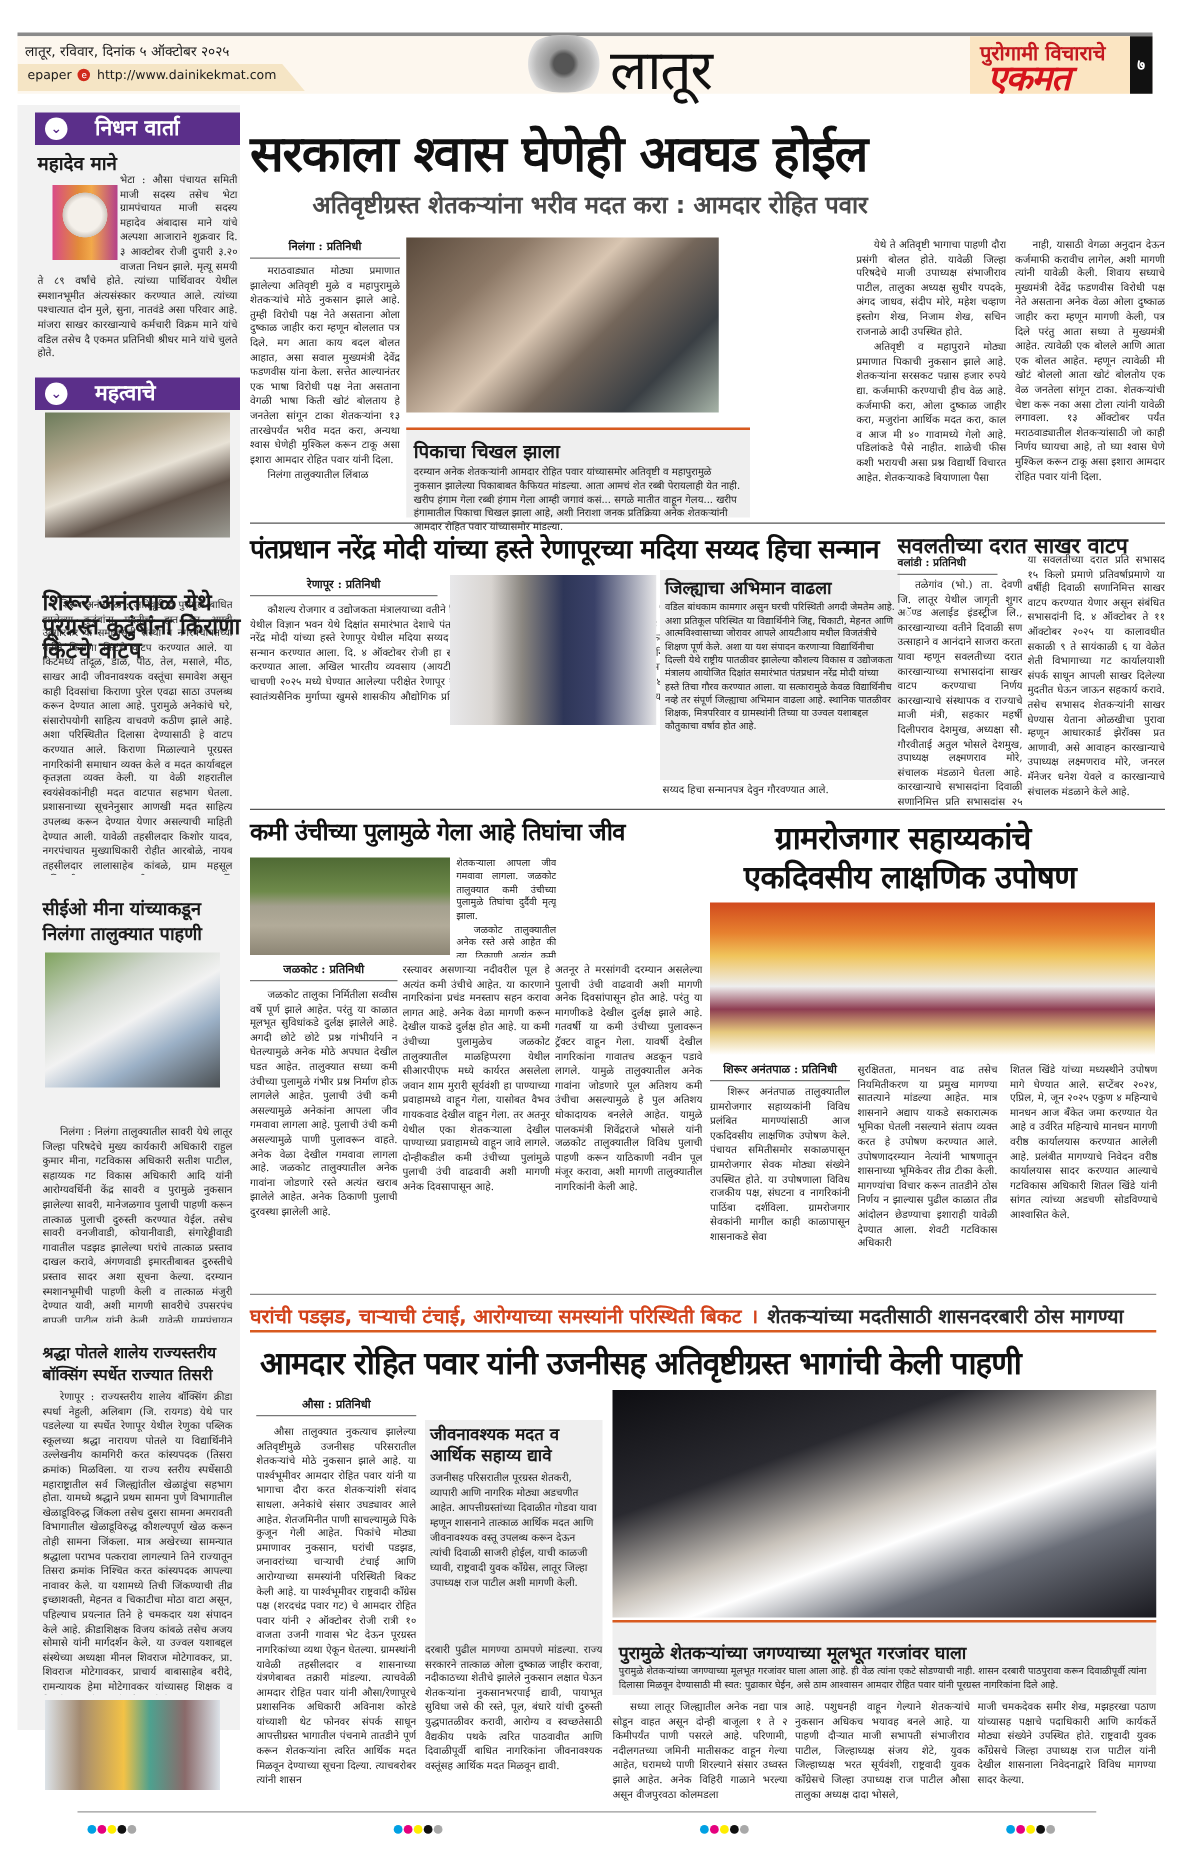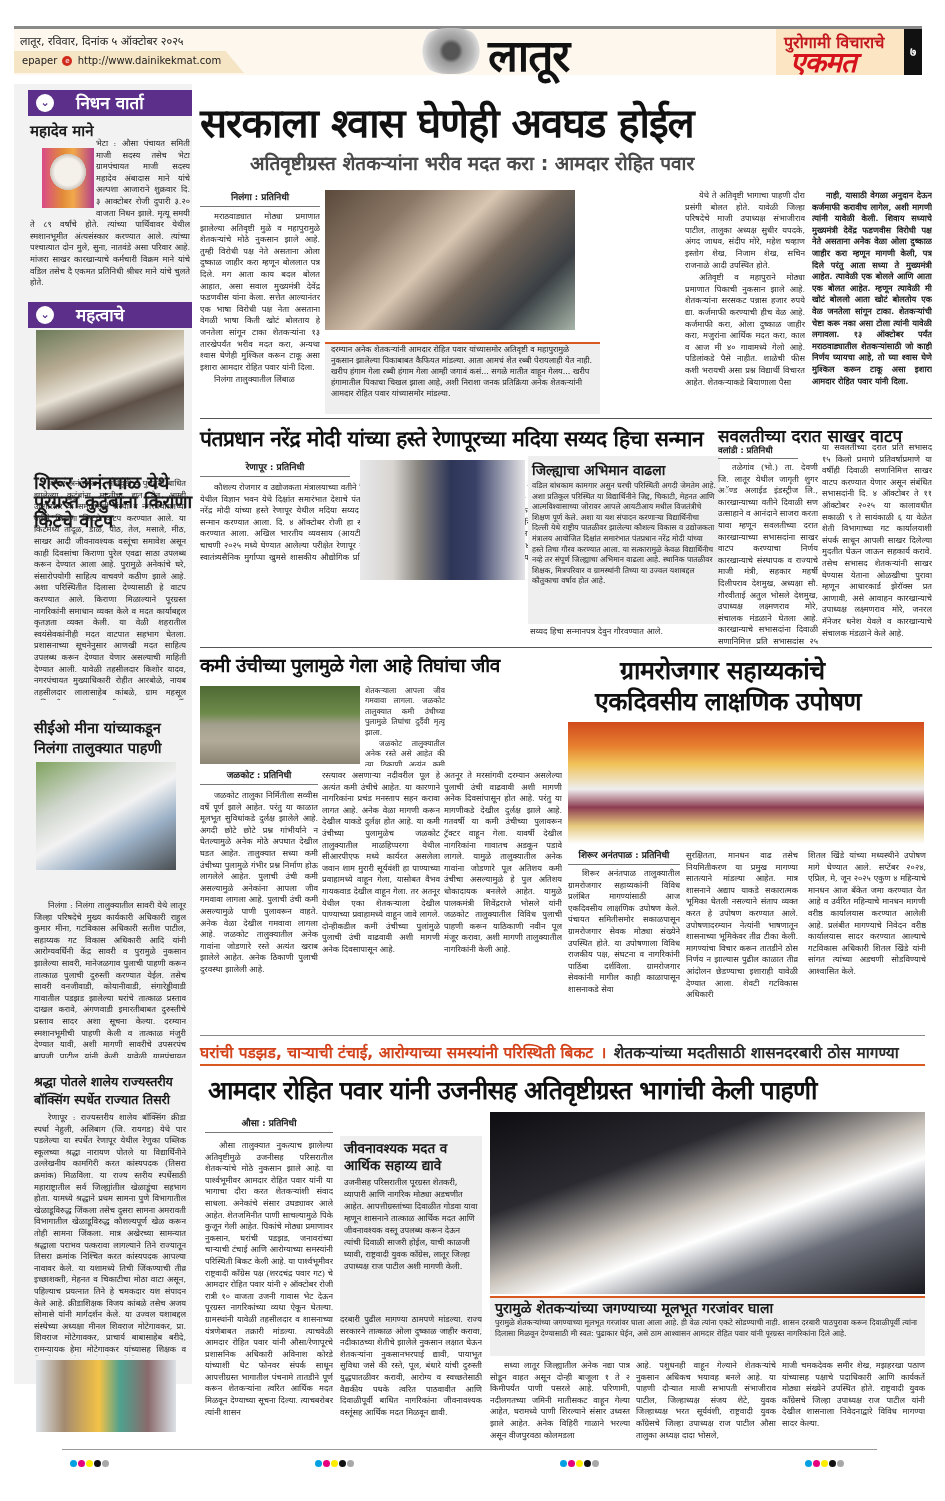--- a/index.html
+++ b/index.html
@@ -13,21 +13,21 @@
   .rule { background: #555; height: 1px; }
 
   
   #masthead-rule { left: 14px; top: 26px; width: 908px; height: 3px; background: #8a8a8a; }
   #masthead { left: 14px; top: 29px; width: 908px; height: 46px; background: #fdf7ee; }
   #dateline { left: 20px; top: 33px; font-size: 11px; font-family: "DejaVu Sans", sans-serif; }
   #epaper-box { left: 14px; top: 51px; width: 230px; height: 22px; background: #f5e5c5; clip-path: polygon(0 0, 92% 0, 100% 100%, 0 100%); }
   #epaper-text { left: 22px; top: 55px; font-size: 10px; }
   #epaper-icon { display: inline-block; width: 10px; height: 10px; border-radius: 50%; background: #d02a1b; color: #fff; font-size: 7px; line-height: 10px; text-align: center; vertical-align: middle; margin: 0 2px; }
   #city-emblem { left: 418px; top: 28px; width: 66px; height: 46px; border-radius: 45%; background: radial-gradient(circle at 50% 50%, #555 0 20%, #999 30%, #bbb 55%, #ddd 70%, transparent 72%); }
-  #city-title { left: 488px; top: 24px; font-family: "DejaVu Sans", sans-serif; font-weight: 700; font-size: 44px; letter-spacing: -1px; color: #111; }
+  #city-title { left: 488px; top: 24px; font-family: "DejaVu Sans", sans-serif; font-weight: 400; font-size: 44px; letter-spacing: -1px; color: #111; }
   #brand-box { left: 776px; top: 29px; width: 128px; height: 46px; background: #fbe5c2; }
   #brand-tag { left: 784px; top: 31px; font-size: 16px; color: #c4181f; font-weight: bold; }
   #brand-name { left: 790px; top: 42px; font-size: 28px; font-weight: 900; color: #d6131c; font-style: italic; letter-spacing: -1px; text-align: center; }
   #page-number-box { left: 904px; top: 29px; width: 18px; height: 46px; background: #111; color: #fff; font-size: 12px; text-align: center; line-height: 46px; font-weight: bold; }
 
   
   .section-header { background: #5b2f8a; color: #fff; height: 26px; font-weight: 900; font-size: 17px; position: absolute; left: 28px; width: 164px; padding-left: 48px; line-height: 26px; }
   .section-header .chev { position: absolute; left: 8px; top: 4px; width: 18px; height: 18px; border-radius: 50%; background: #fff; color: #5b2f8a; font-size: 11px; line-height: 18px; text-align: center; font-weight: 900; }
   .side-panel { background: #f2f2f2; }
 
@@ -117,27 +117,28 @@
 
 <div class="abs" style="left:200px;top:190px;width:120px;">
   <div class="byline">निलंगा : प्रतिनिधी</div>
   <div class="body-text" style="height:196px;">
     <p>मराठवाड्यात मोठ्या प्रमाणात झालेल्या अतिवृष्टी मुळे व महापुरामुळे शेतकऱ्यांचे मोठे नुकसान झाले आहे. तुम्ही विरोधी पक्ष नेते असताना ओला दुष्काळ जाहीर करा म्हणून बोललात पत्र दिले. मग आता काय बदल बोलत आहात, असा सवाल मुख्यमंत्री देवेंद्र फडणवीस यांना केला. सत्तेत आल्यानंतर एक भाषा विरोधी पक्ष नेता असताना वेगळी भाषा किती खोटं बोलताय हे जनतेला सांगून टाका शेतकऱ्यांना १३ तारखेपर्यंत भरीव मदत करा, अन्यथा श्वास घेणेही मुश्किल करून टाकू असा इशारा आमदार रोहित पवार यांनी दिला.</p>
     <p>निलंगा तालुक्यातील लिंबाळ</p>
   </div>
 </div>
 <div class="abs photo ph-crowd" style="left:325px;top:190px;width:250px;height:140px;"></div>
 <div class="abs highlight-box" style="left:325px;top:342px;width:275px;height:72px;border-top:2px solid #d85a1f;">
+  <div class="caption-title" style="padding:6px 6px 2px;">पिकाचा चिखल झाला</div>
   <div class="caption-text" style="padding:0 6px;">दरम्यान अनेक शेतकऱ्यांनी आमदार रोहित पवार यांच्यासमोर अतिवृष्टी व महापुरामुळे नुकसान झालेल्या पिकाबाबत कैफियत मांडल्या. आता आमचं शेत रब्बी पेरायलाही येत नाही. खरीप हंगाम गेला रब्बी हंगाम गेला आम्ही जगावं कसं... सगळे मातीत वाहून गेलय... खरीप हंगामातील पिकाचा चिखल झाला आहे, अशी निराशा जनक प्रतिक्रिया अनेक शेतकऱ्यांनी आमदार रोहित पवार यांच्यासमोर मांडल्या.</div>
 </div>
 <div class="abs body-text" style="left:685px;top:190px;width:120px;height:226px;">
   <p>येथे ते अतिवृष्टी भागाचा पाहणी दौरा प्रसंगी बोलत होते. यावेळी जिल्हा परिषदेचे माजी उपाध्यक्ष संभाजीराव पाटील, तालुका अध्यक्ष सुधीर यपदके, अंगद जाधव, संदीप मोरे, महेश चव्हाण इस्तोग शेख, निजाम शेख, सचिन राजनाळे आदी उपस्थित होते.</p>
   <p>अतिवृष्टी व महापुराने मोठ्या प्रमाणात पिकाची नुकसान झाले आहे. शेतकऱ्यांना सरसकट पन्नास हजार रुपये द्या. कर्जमाफी करण्याची हीच वेळ आहे. कर्जमाफी करा, ओला दुष्काळ जाहीर करा, मजुरांना आर्थिक मदत करा, काल व आज मी ४० गावामध्ये गेलो आहे. पडिलांकडे पैसे नाहीत. शाळेची फीस कशी भरायची असा प्रश्न विद्यार्थी विचारत आहेत. शेतकऱ्याकडे बियाणाला पैसा</p>
 </div>
-<div class="abs body-text" style="left:812px;top:190px;width:120px;height:226px;font-weight:bold;">
+<div class="abs body-text" style="left:812px;top:190px;width:120px;height:226px;">
   <p>नाही, यासाठी वेगळा अनुदान देऊन कर्जमाफी करावीच लागेल, अशी मागणी त्यांनी यावेळी केली. शिवाय सध्याचे मुख्यमंत्री देवेंद्र फडणवीस विरोधी पक्ष नेते असताना अनेक वेळा ओला दुष्काळ जाहीर करा म्हणून मागणी केली, पत्र दिले परंतु आता सध्या ते मुख्यमंत्री आहेत. त्यावेळी एक बोलले आणि आता एक बोलत आहेत. म्हणून त्यावेळी मी खोटं बोललो आता खोटं बोलतोय एक वेळ जनतेला सांगून टाका. शेतकऱ्यांची चेष्टा करू नका असा टोला त्यांनी यावेळी लगावला. १३ ऑक्टोबर पर्यंत मराठवाड्यातील शेतकऱ्यांसाठी जो काही निर्णय घ्यायचा आहे, तो घ्या श्वास घेणे मुश्किल करून टाकू असा इशारा आमदार रोहित पवार यांनी दिला.</p>
 </div>
 <div class="abs rule" style="left:200px;top:418px;width:732px;"></div>
 
 <div class="abs h1" style="left:200px;top:424px;font-size:21px;letter-spacing:-0.5px;">पंतप्रधान नरेंद्र मोदी यांच्या हस्ते रेणापूरच्या मदिया सय्यद हिचा सन्मान</div>
 <div class="abs" style="left:200px;top:460px;width:150px;">
   <div class="byline">रेणापूर : प्रतिनिधी</div>
 </div>
 <div class="abs body-text" style="left:200px;top:482px;width:360px;height:162px;column-count:2;column-gap:6px;">
   <p>कौशल्य रोजगार व उद्योजकता मंत्रालयाच्या वतीने दिल्ली येथील विज्ञान भवन येथे दिक्षांत समारंभात देशाचे पंतप्रधान नरेंद्र मोदी यांच्या हस्ते रेणापूर येथील मदिया सय्यद हिचा सन्मान करण्यात आला. दि. ४ ऑक्टोबर रोजी हा सन्मान करण्यात आला. अखिल भारतीय व्यवसाय (आयटीआय) चाचणी २०२५ मध्ये घेण्यात आलेल्या परीक्षेत रेणापूर येथील स्वातंत्र्यसैनिक मुर्गाप्पा खुमसे शासकीय औद्योगिक प्रशिक्षण संस्थेतील वीजतंत्री विभागात मदिया सय्यद हि विद्यार्थिनीने ९९.६६ टक्के गुण घेऊन देशात द्वितीय क्रमांक मिळविला. याची दखल घेऊन कौशल्य रोजगार व उद्योजकता मंत्रालय भारत सरकार यांनी देशातील गुणवंत विद्यार्थ्यांची निवड करून दिल्ली येथे होणाऱ्या चौथ्या दिक्षांत समारंभासाठी मदिया सय्यद हिलाही निमंत्रित केले होते. शनिवार दि. ४ ऑक्टोबर रोजी देशाचे पंतप्रधान नरेंद्र मोदी यांच्या हस्ते मदिया</p>
@@ -201,33 +202,33 @@
   <span class="red">घरांची पडझड, चाऱ्याची टंचाई, आरोग्याच्या समस्यांनी परिस्थिती बिकट</span>
   <span class="sep">।</span>
   <span class="dark">शेतकऱ्यांच्या मदतीसाठी शासनदरबारी ठोस मागण्या</span>
 </div>
 <div class="abs section-rule-orange" style="left:200px;top:1064px;width:725px;"></div>
 
 <div class="abs h1" style="left:208px;top:1072px;font-size:25px;letter-spacing:-0.8px;">आमदार रोहित पवार यांनी उजनीसह अतिवृष्टीग्रस्त भागांची केली पाहणी</div>
 <div class="abs" style="left:205px;top:1116px;width:128px;">
   <div class="byline">औसा : प्रतिनिधी</div>
 </div>
-<div class="abs body-text" style="left:205px;top:1140px;width:128px;height:306px;font-family:Liberation Serif, serif;">
+<div class="abs body-text" style="left:205px;top:1140px;width:128px;height:306px;">
   <p>औसा तालुक्यात नुकत्याच झालेल्या अतिवृष्टीमुळे उजनीसह परिसरातील शेतकऱ्यांचे मोठे नुकसान झाले आहे. या पार्श्वभूमीवर आमदार रोहित पवार यांनी या भागाचा दौरा करत शेतकऱ्यांशी संवाद साधला. अनेकांचे संसार उघड्यावर आले आहेत. शेतजमिनीत पाणी साचल्यामुळे पिके कुजून गेली आहेत. पिकांचे मोठ्या प्रमाणावर नुकसान, घरांची पडझड, जनावरांच्या चाऱ्याची टंचाई आणि आरोग्याच्या समस्यांनी परिस्थिती बिकट केली आहे. या पार्श्वभूमीवर राष्ट्रवादी काँग्रेस पक्ष (शरदचंद्र पवार गट) चे आमदार रोहित पवार यांनी २ ऑक्टोबर रोजी रात्री १० वाजता उजनी गावास भेट देऊन पूरग्रस्त नागरिकांच्या व्यथा ऐकून घेतल्या. ग्रामस्थांनी यावेळी तहसीलदार व शासनाच्या यंत्रणेबाबत तक्रारी मांडल्या. त्याचवेळी आमदार रोहित पवार यांनी औसा/रेणापूरचे प्रशासनिक अधिकारी अविनाश कोरडे यांच्याशी थेट फोनवर संपर्क साधून आपत्तीग्रस्त भागातील पंचनामे तातडीने पूर्ण करून शेतकऱ्यांना त्वरित आर्थिक मदत मिळवून देण्याच्या सूचना दिल्या. त्याचबरोबर त्यांनी शासन</p>
 </div>
 <div class="abs highlight-box" style="left:340px;top:1112px;width:142px;height:196px;margin-top:24px;">
   <div class="caption-title" style="padding:4px 4px 2px;font-size:13.5px;line-height:17px;">जीवनावश्यक मदत व आर्थिक सहाय्य द्यावे</div>
   <div class="caption-text" style="padding:0 4px;font-size:8.2px;line-height:12px;">उजनीसह परिसरातील पूरग्रस्त शेतकरी, व्यापारी आणि नागरिक मोठ्या अडचणीत आहेत. आपत्तीग्रस्तांच्या दिवाळीत गोडवा यावा म्हणून शासनाने तात्काळ आर्थिक मदत आणि जीवनावश्यक वस्तू उपलब्ध करून देऊन त्यांची दिवाळी साजरी होईल, याची काळजी घ्यावी, राष्ट्रवादी युवक काँग्रेस, लातूर जिल्हा उपाध्यक्ष राज पाटील अशी मागणी केली.</div>
 </div>
 <div class="abs body-text" style="left:340px;top:1314px;width:142px;height:132px;">
   <p style="text-indent:0;">दरबारी पुढील मागण्या ठामपणे मांडल्या. राज्य सरकारने तात्काळ ओला दुष्काळ जाहीर करावा, नदीकाठच्या शेतीचे झालेले नुकसान लक्षात घेऊन शेतकऱ्यांना नुकसानभरपाई द्यावी, पायाभूत सुविधा जसे की रस्ते, पूल, बंधारे यांची दुरुस्ती युद्धपातळीवर करावी, आरोग्य व स्वच्छतेसाठी वैद्यकीय पथके त्वरित पाठवावीत आणि दिवाळीपूर्वी बाधित नागरिकांना जीवनावश्यक वस्तूंसह आर्थिक मदत मिळवून द्यावी.</p>
 </div>
 <div class="abs photo ph-night" style="left:490px;top:1112px;width:435px;height:182px;"></div>
 <div class="abs highlight-box" style="left:490px;top:1296px;width:435px;height:60px;border-top:2px solid #d85a1f;">
-  <div class="caption-title" style="padding:0 5px 1px;font-size:14px;">पुरामुळे शेतकऱ्यांच्या जगण्याच्या मूलभूत गरजांवर घाला</div>
+  <div class="caption-title" style="padding:14px 5px 1px;font-size:14px;">पुरामुळे शेतकऱ्यांच्या जगण्याच्या मूलभूत गरजांवर घाला</div>
   <div class="caption-text" style="padding:0 5px;font-size:7.6px;line-height:10.5px;">पुरामुळे शेतकऱ्यांच्या जगण्याच्या मूलभूत गरजांवर घाला आला आहे. ही वेळ त्यांना एकटे सोडण्याची नाही. शासन दरबारी पाठपुरावा करून दिवाळीपूर्वी त्यांना दिलासा मिळवून देण्यासाठी मी स्वत: पुढाकार घेईन, असे ठाम आश्वासन आमदार रोहित पवार यांनी पूरग्रस्त नागरिकांना दिले आहे.</div>
 </div>
 <div class="abs body-text" style="left:490px;top:1360px;width:140px;height:86px;">
   <p>सध्या लातूर जिल्ह्यातील अनेक नद्या पात्र सोडून वाहत असून दोन्ही बाजूला १ ते २ किमीपर्यंत पाणी पसरले आहे. परिणामी, नदीलगतच्या जमिनी मातीसकट वाहून गेल्या आहेत, घरामध्ये पाणी शिरल्याने संसार उध्वस्त झाले आहेत. अनेक विहिरी गाळाने भरल्या असून वीजपुरवठा कोलमडला</p>
 </div>
 <div class="abs body-text" style="left:636px;top:1360px;width:140px;height:86px;">
   <p style="text-indent:0;">आहे. पशुधनही वाहून गेल्याने शेतकऱ्यांचे नुकसान अधिकच भयावह बनले आहे. या पाहणी दौऱ्यात माजी सभापती संभाजीराव पाटील, जिल्हाध्यक्ष संजय शेटे, युवक जिल्हाध्यक्ष भरत सूर्यवंशी, राष्ट्रवादी युवक काँग्रेसचे जिल्हा उपाध्यक्ष राज पाटील औसा तालुका अध्यक्ष दादा भोसले,</p>
 </div>
 <div class="abs body-text" style="left:782px;top:1360px;width:143px;height:86px;">
   <p style="text-indent:0;">माजी चमकदेवक समीर शेख, मझहरखा पठाण यांच्यासह पक्षाचे पदाधिकारी आणि कार्यकर्ते मोठ्या संख्येने उपस्थित होते. राष्ट्रवादी युवक काँग्रेसचे जिल्हा उपाध्यक्ष राज पाटील यांनी देखील शासनाला निवेदनाद्वारे विविध मागण्या सादर केल्या.</p>

